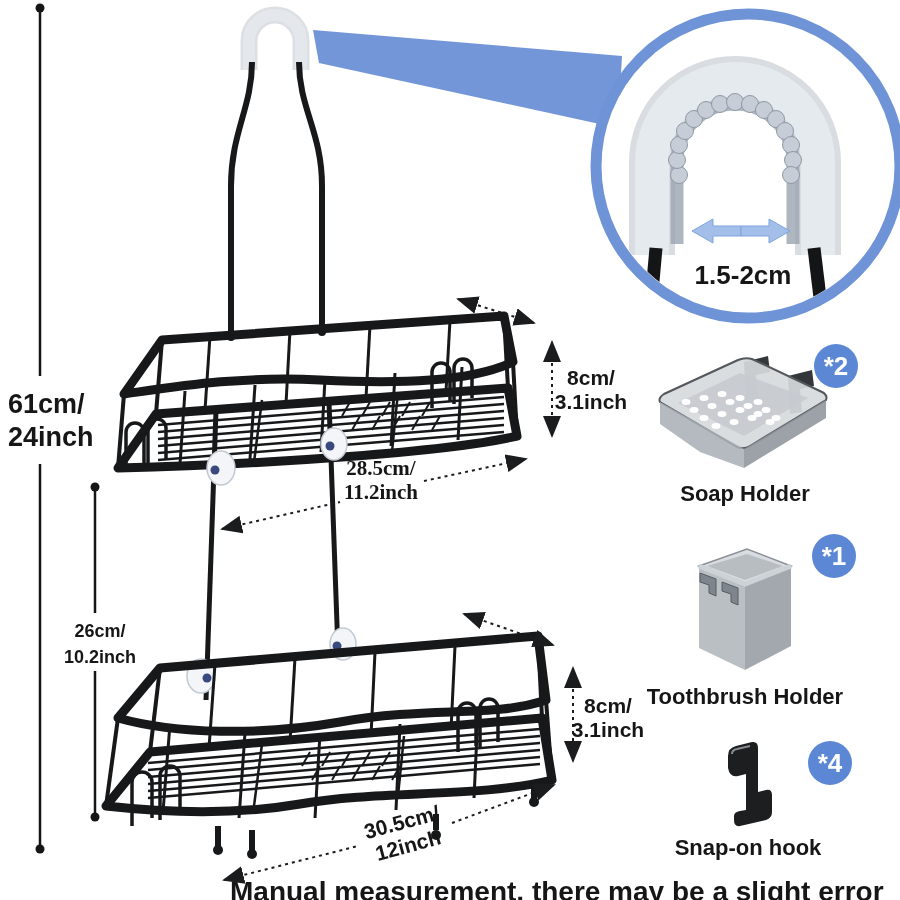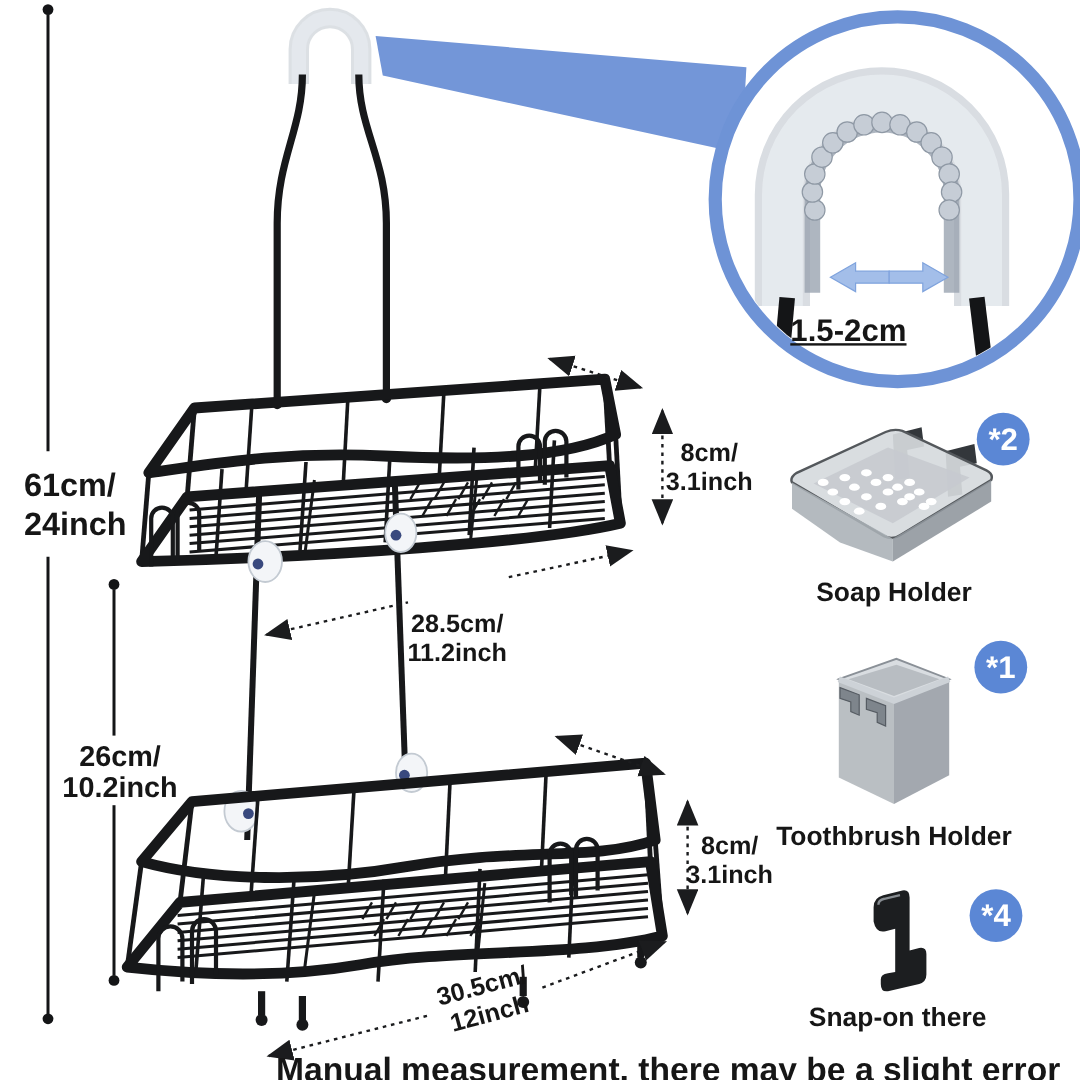--- a/index.html
+++ b/index.html
@@ -4,22 +4,22 @@
 <style>
   html,body{margin:0;padding:0;background:#ffffff;}
   .stage{
     position:relative;width:900px;height:900px;background:#ffffff;overflow:hidden;
     font-family:"Liberation Sans", sans-serif;color:#141414;
   }
   .stage svg{position:absolute;left:0;top:0;}
   .lbl{position:absolute;font-weight:bold;color:#161616;white-space:nowrap;}
   .lbl.center{text-align:center;}
   .dim{font-size:21px;line-height:24px;}
-  .dim-big{font-size:27px;line-height:33px;margin-left:12px;}
-  .dim-mid{font-size:24px;line-height:26px;}
+  .dim-big{font-size:27px;line-height:33px;}
+  .dim-mid{font-size:18px;line-height:26px;}
   .acc-label{font-size:22px;line-height:25px;}
   .badge{
     position:absolute;width:44px;height:44px;border-radius:50%;
     background:#5b87d5;color:#ffffff;font-weight:bold;font-size:26px;
     display:flex;align-items:center;justify-content:center;
   }
   .hook-gap{font-size:26px;}
   .note{font-size:28px;}
   .rot{transform:rotate(-15deg);}
 </style>
@@ -280,40 +280,40 @@
     <div>26cm/</div>
     <div>10.2inch</div>
   </div>
 
 
   <div class="lbl dim center" style="left:543px;top:366px;width:96px;">
     <div>8cm/</div>
     <div>3.1inch</div>
   </div>
 
-  <div class="lbl dim center" style="left:328px;top:509px;width:106px;">
+  <div class="lbl dim center" style="left:328px;top:456px;width:106px;font-family:Liberation Serif, serif;">
     <div>28.5cm/</div>
     <div>11.2inch</div>
   </div>
 
 
   <div class="lbl dim center" style="left:560px;top:694px;width:96px;">
     <div>8cm/</div>
     <div>3.1inch</div>
   </div>
 
   <div class="lbl dim center rot" style="left:352px;top:810px;width:106px;">
     <div>30.5cm/</div>
     <div>12inch</div>
   </div>
 
-  <div class="lbl hook-gap center" style="left:642px;top:260px;width:130px;text-decoration:underline;">1.5-2cm</div>
+  <div class="lbl hook-gap center" style="left:678px;top:260px;width:130px;">1.5-2cm</div>
 
   <div class="badge" style="left:814px;top:344px;">*2</div>
   <div class="badge" style="left:812px;top:534px;">*1</div>
   <div class="badge" style="left:808px;top:741px;">*4</div>
 
   <div class="lbl acc-label center" style="left:635px;top:684px;width:220px;">Toothbrush Holder</div>
   <div class="lbl acc-label center" style="left:645px;top:481px;width:200px;">Soap Holder</div>
-  <div class="lbl acc-label center" style="left:648px;top:835px;width:200px;">Snap-on there</div>
+  <div class="lbl acc-label center" style="left:648px;top:835px;width:200px;">Snap-on hook</div>
 
   <div class="lbl note center" style="left:230px;top:876px;width:500px;">Manual measurement, there may be a slight error</div>
 </div>
 
 </body></html>

